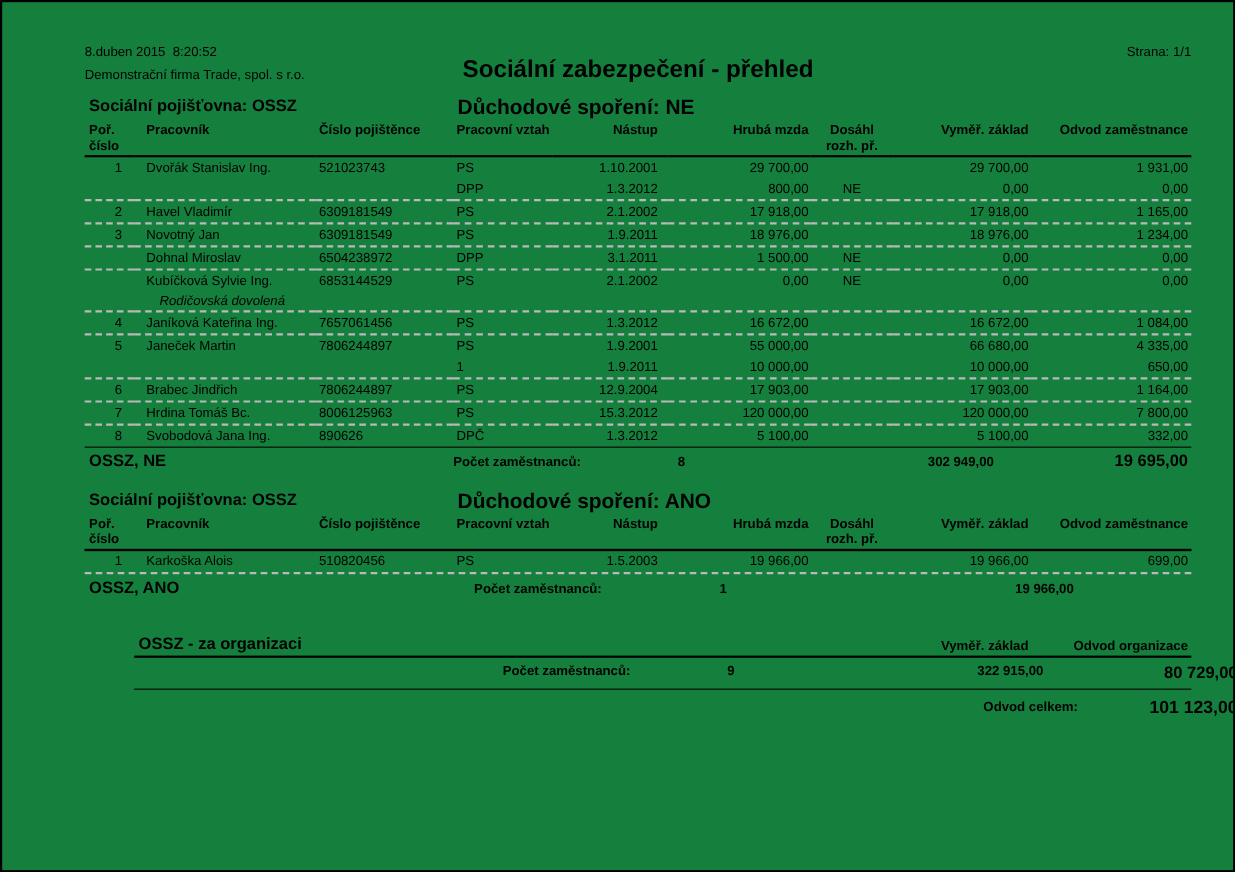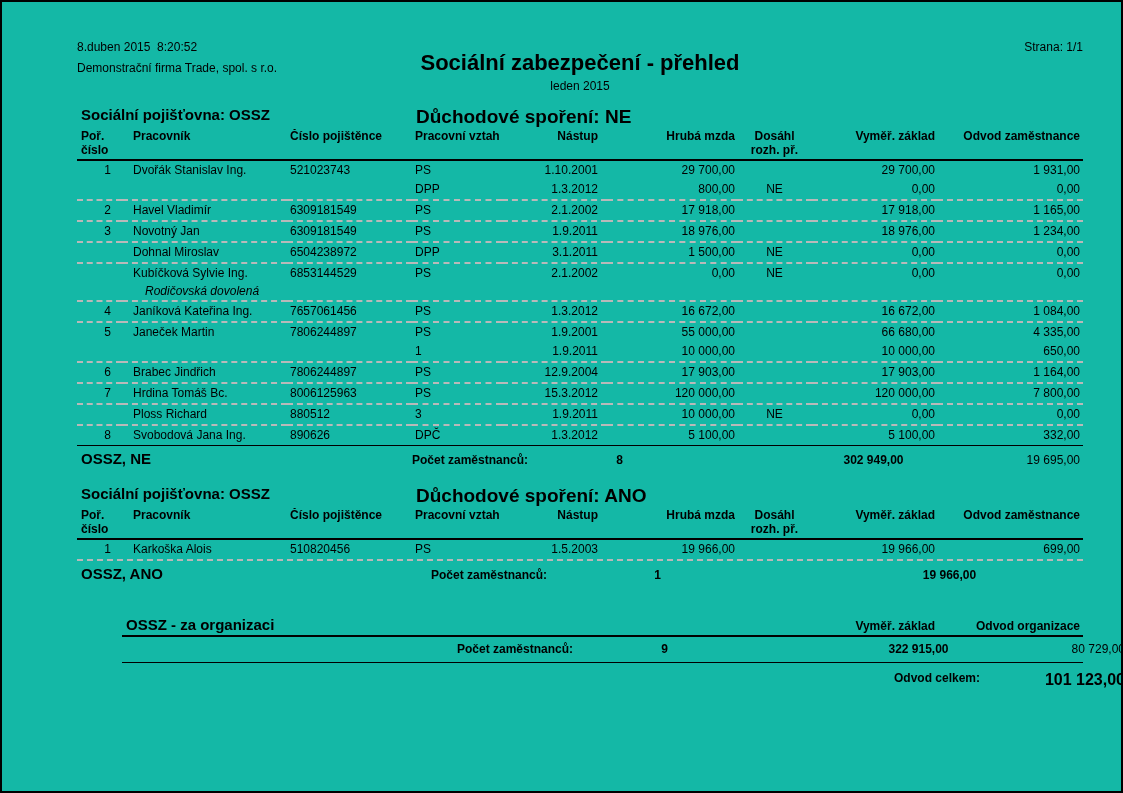--- a/index.html
+++ b/index.html
@@ -1,18 +1,18 @@
 <!DOCTYPE html>
 <html><head>
 <meta charset="utf-8">
 <style>
   html,body { margin:0; padding:0; background:#e8e8e8; }
   .page {
     width:1123px; height:793px; box-sizing:border-box;
-    background:#14b8a6; border:2px solid #000;
+    background:#15803d; border:2px solid #000;
     padding:38px 38px 0 75px;
     overflow:hidden;
     font-family:"Liberation Sans", sans-serif;
     color:#000;
   }
   
   .hdr { display:grid; grid-template-columns:300px 1fr 300px; align-items:start; }
   .hdr-left { font-size:12px; line-height:15px; }
   .hdr-company { margin-top:6px; }
   .hdr-center { text-align:center; }
@@ -43,21 +43,21 @@
   .note { font-style:italic; line-height:17px; padding-left:12px; }
   
   .summary { display:grid; grid-template-columns:335px 90px 235px 75px 125px 146px;
              align-items:baseline; padding:4px 0 6px; }
   .summary.solid  { border-top:1px solid #000; }
   .summary.dashed { border-top:2px dashed #b9b9b9;gap:19px; }
   .s-label { grid-column:1; font-size:15px; font-weight:bold; padding-left:4px; white-space:nowrap; }
   .s-count-label { grid-column:2; font-size:12px; font-weight:bold; white-space:nowrap; }
   .s-count { grid-column:3; font-size:12px; font-weight:bold; text-align:center; }
   .s-base { grid-column:5; font-size:12px; font-weight:bold; text-align:center; padding-right:2px; }
-  .s-levy { grid-column:6; font-size:12px; font-weight:normal; text-align:right; padding-right:3px; }
+  .s-levy { grid-column:6; font-size:15px; font-weight:bold; text-align:right; padding-right:3px; }
   
   .org { margin-top:28px;margin-left:45px; }
   .org-head { display:grid; grid-template-columns:1fr 125px 146px; align-items:end;
               border-bottom:2px solid #000; padding-bottom:2px; }
   .org-title { font-size:15px; font-weight:bold; padding-left:4px; }
   .org-col { font-size:12px; font-weight:bold; text-align:right; }
   .org-col-base { padding-right:2px; }
   .org-col-levy { padding-right:3px; }
   .org-row { display:grid; grid-template-columns:335px 90px 235px 75px 125px 146px;
              border-bottom:1px solid #000; padding:5px 0 6px; }
@@ -70,21 +70,20 @@
 
 <div class="page">
 
   <div class="hdr">
     <div class="hdr-left">
       <div>8.duben 2015&nbsp; 8:20:52</div>
       <div class="hdr-company">Demonstrační firma Trade, spol. s r.o.</div>
     </div>
     <div class="hdr-center">
       <div class="hdr-title">Sociální zabezpečení - přehled</div>
-      <div class="hdr-period">leden 2015</div>
     </div>
     <div class="hdr-right">Strana: 1/1</div>
   </div>
 
   <div id="sections">
       <div class="section">
         <div class="sec-head"><span class="sec-head-left">Sociální pojišťovna: OSSZ</span><span class="sec-head-right">Důchodové spoření: NE</span></div>
         <table>
           <colgroup>
             <col style="width: 45px;">
@@ -247,33 +246,20 @@
               <td class="c1">
                 <div>Hrdina Tomáš Bc.</div>
               </td>
               <td class="c2">8006125963</td>
               <td class="c3">PS</td>
               <td class="c4">15.3.2012</td>
               <td class="c5">120 000,00</td>
               <td class="c6"></td>
               <td class="c7">120 000,00</td>
               <td class="c8">7 800,00</td>
-            </tr>
-            <tr class="sep">
-              <td class="c0"></td>
-              <td class="c1">
-                <div>Ploss Richard</div>
-              </td>
-              <td class="c2">880512</td>
-              <td class="c3">3</td>
-              <td class="c4">1.9.2011</td>
-              <td class="c5">10 000,00</td>
-              <td class="c6">NE</td>
-              <td class="c7">0,00</td>
-              <td class="c8">0,00</td>
             </tr>
             <tr class="sep">
               <td class="c0">8</td>
               <td class="c1">
                 <div>Svobodová Jana Ing.</div>
               </td>
               <td class="c2">890626</td>
               <td class="c3">DPČ</td>
               <td class="c4">1.3.2012</td>
               <td class="c5">5 100,00</td>

